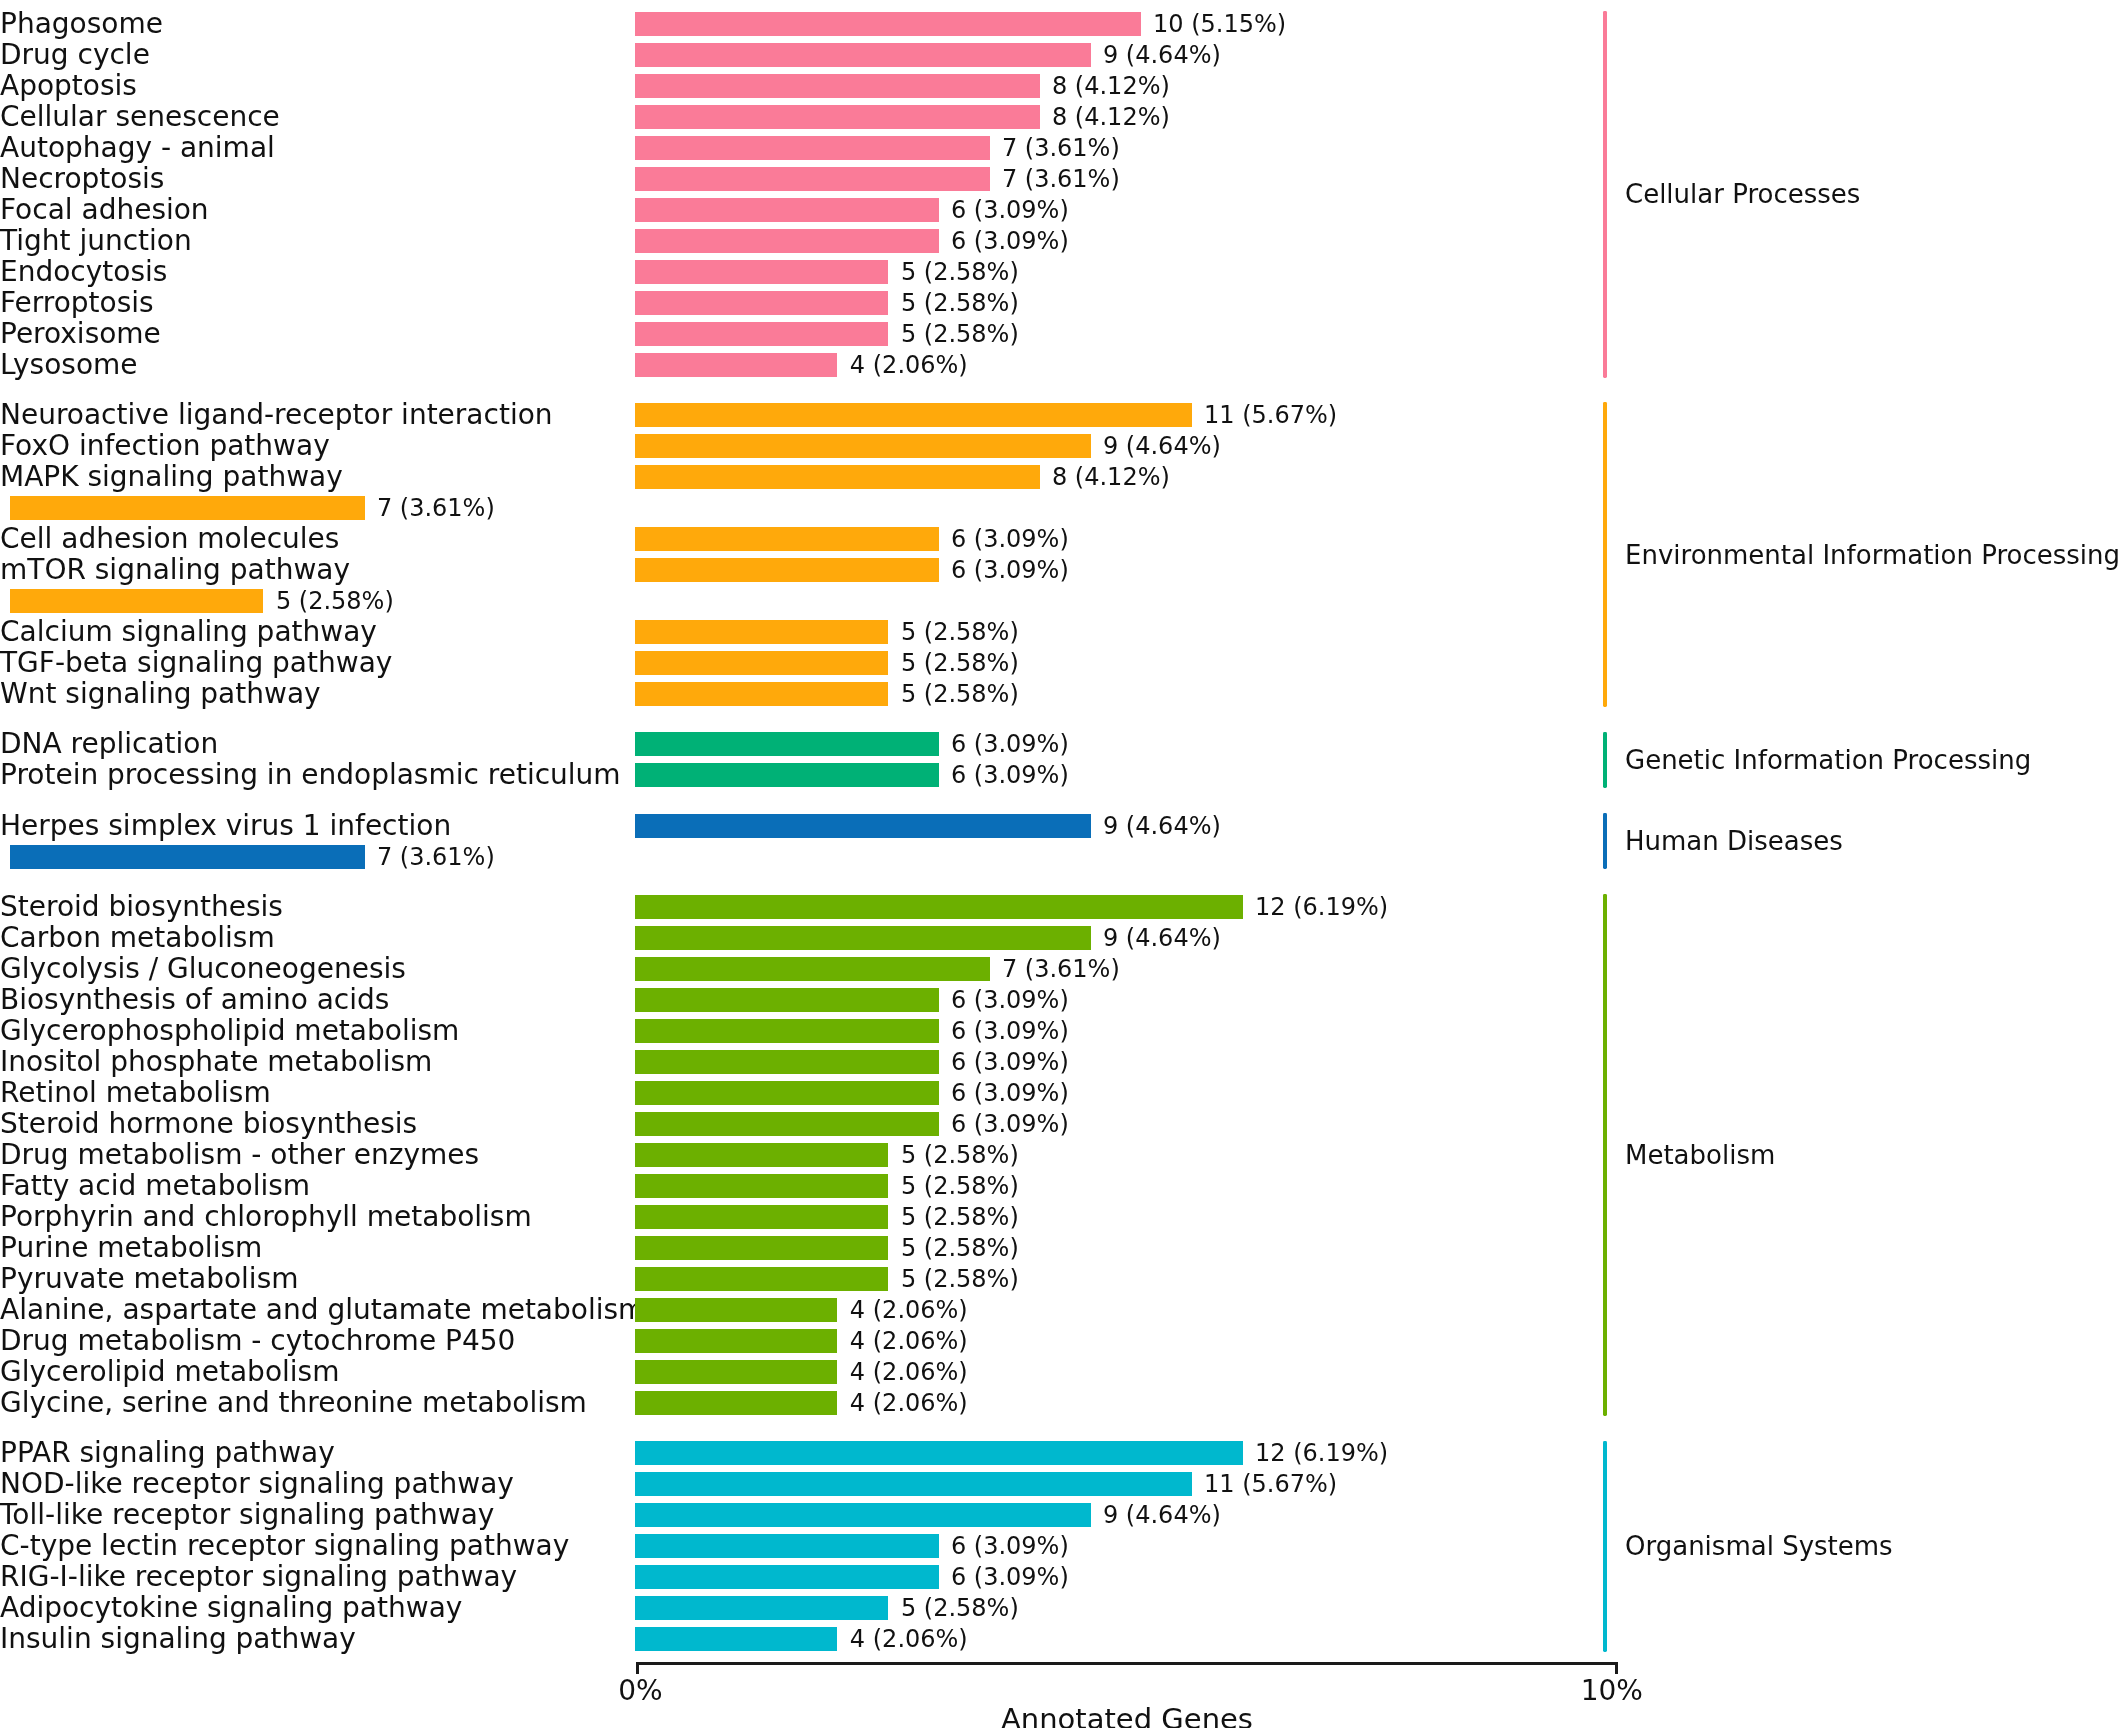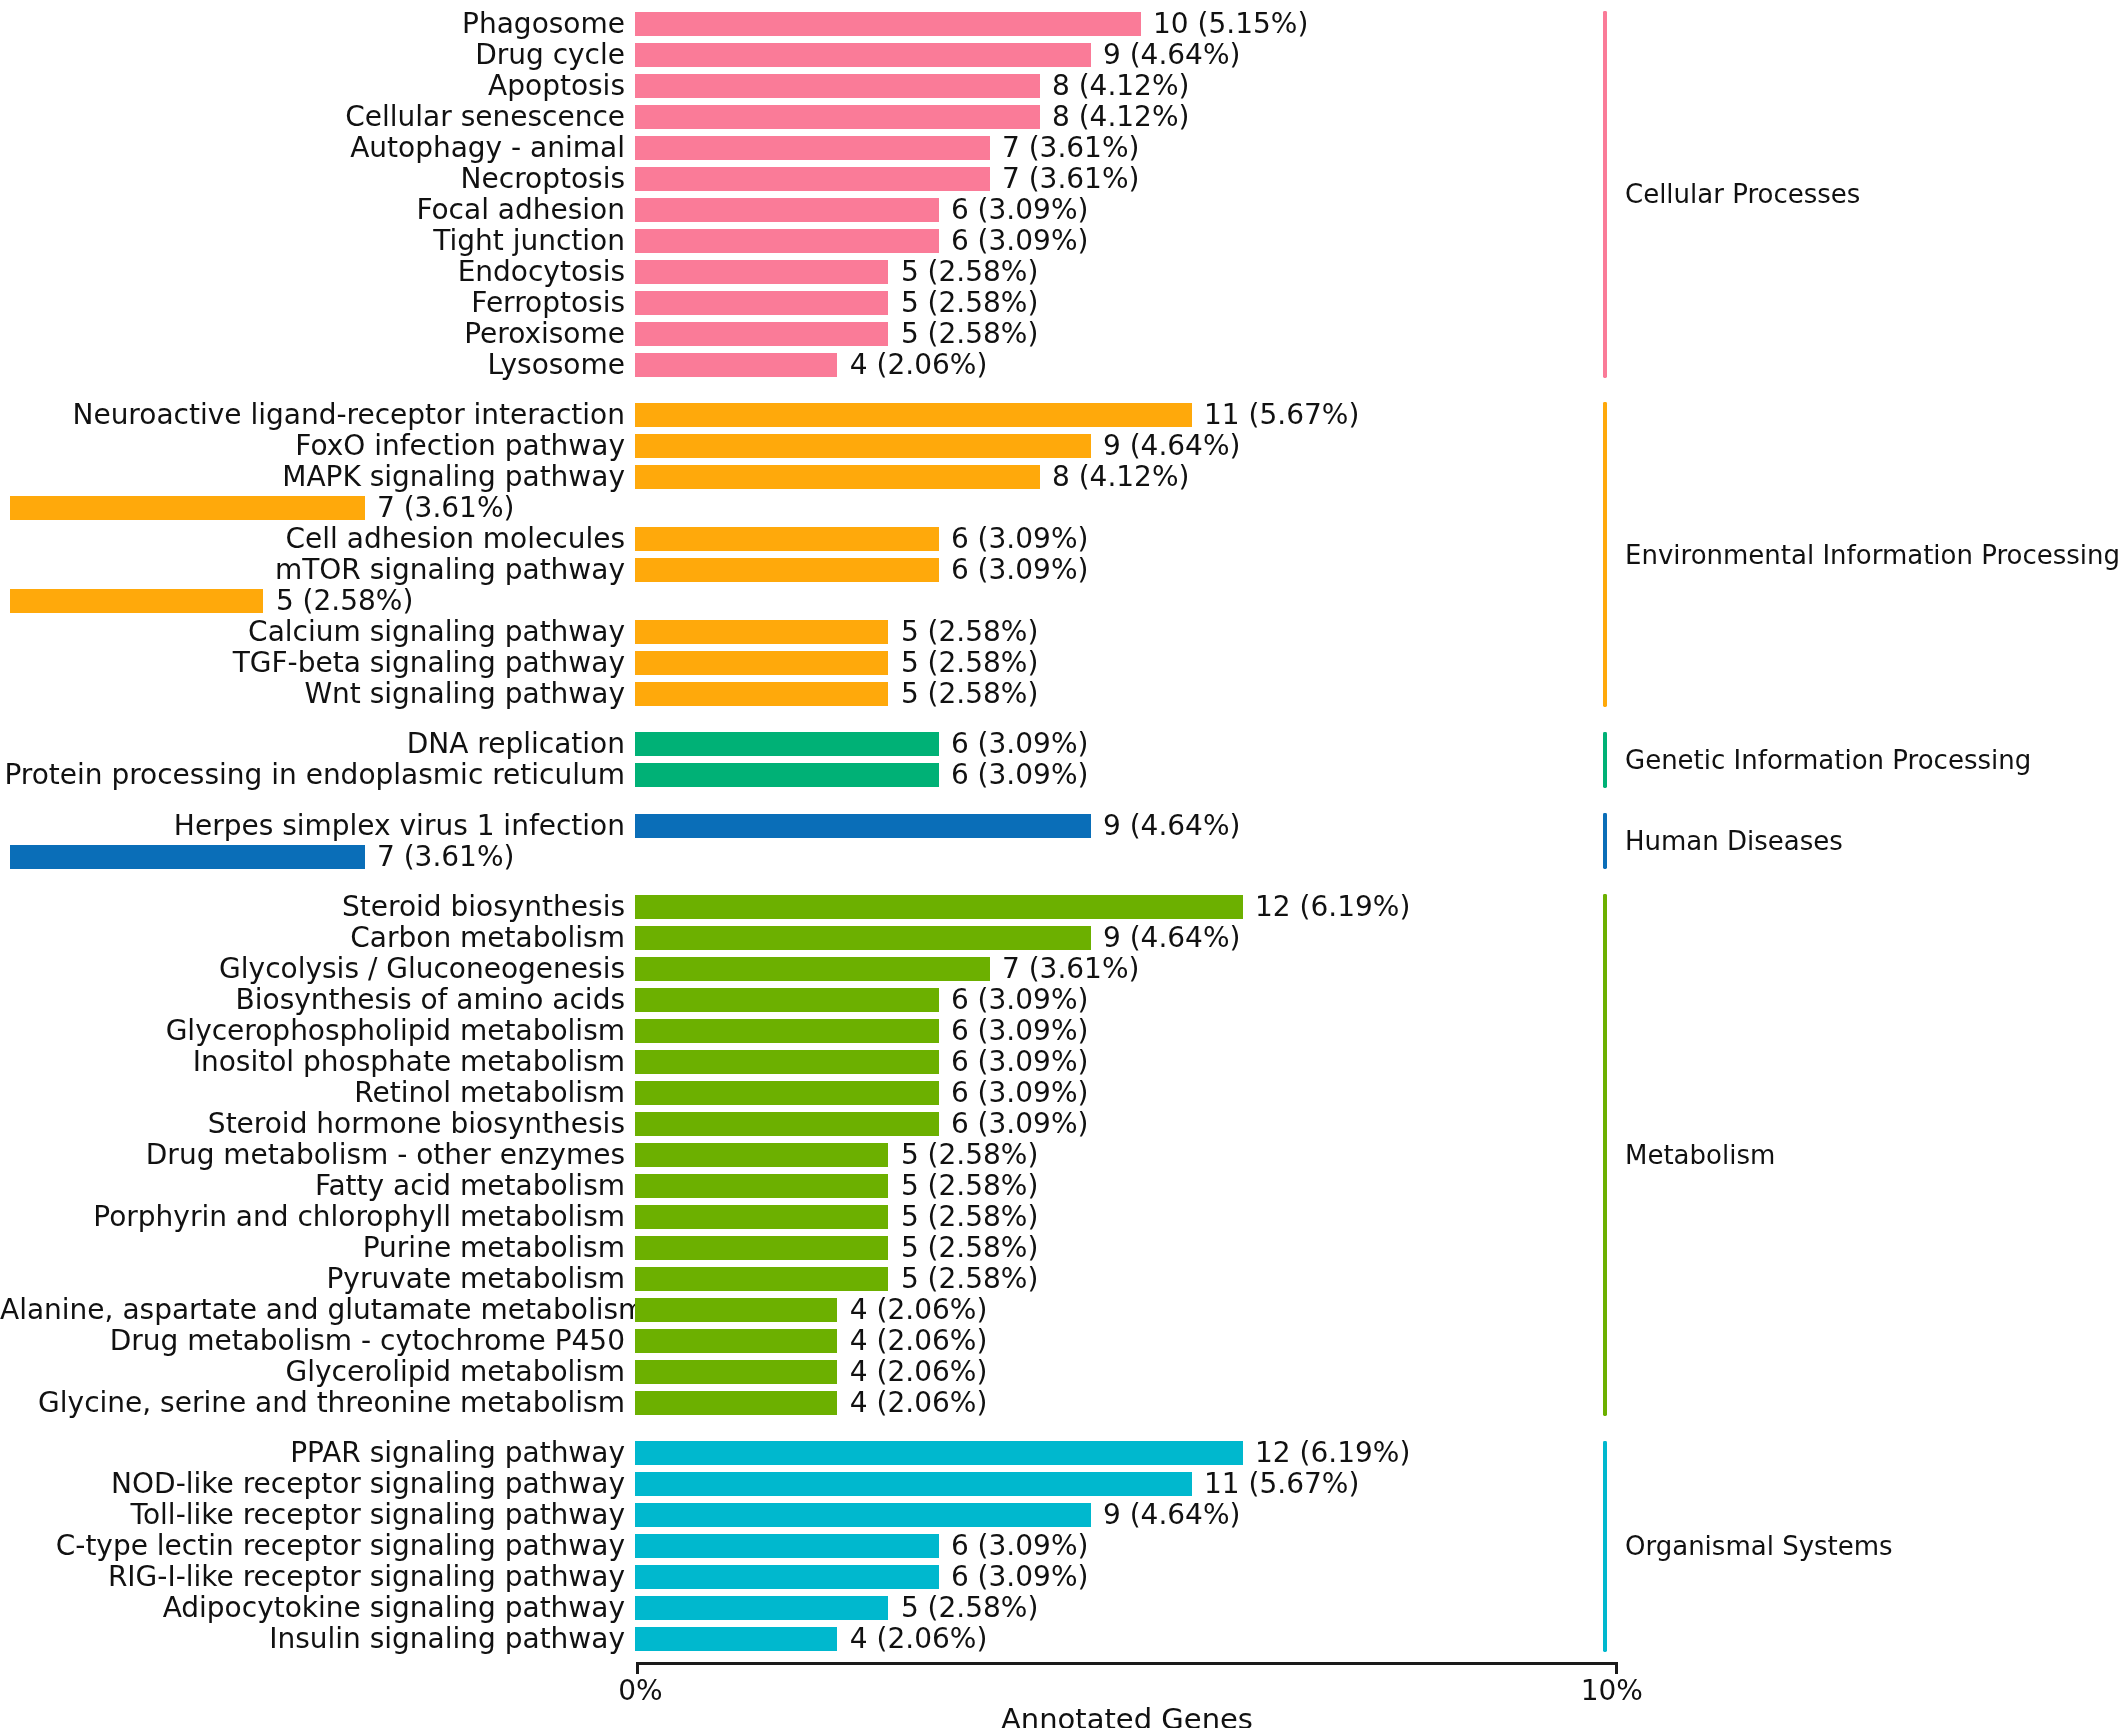--- a/index.html
+++ b/index.html
@@ -11,37 +11,36 @@
     background:#ffffff;
     overflow:hidden;
   }
   .rows-area { padding-top:8.3px; }
   .group { position:relative; margin-top:19.3px; }
   .group:first-child { margin-top:0; }
   .row { display:flex; align-items:center; height:31px; }
   .row-label {
     flex:none;
     width:625px;
-    text-align:right;
     font-size:28px;
     line-height:1;
     white-space:nowrap;
   }
   .track {
     flex:none;
     position:relative;
     margin-left:10.4px;
     width:981px;
     height:31px;
     display:flex;
     align-items:center;
   }
   .bar { height:24px; flex:none; }
   .value {
-    font-size:28px;
+    font-size:24px;
     line-height:1;
     margin-left:12.4px;
     white-space:nowrap;
   }
   .annot-line {
     position:absolute;
     left:1603px;
     top:2.8px;
     bottom:2.8px;
     width:3.5px;

